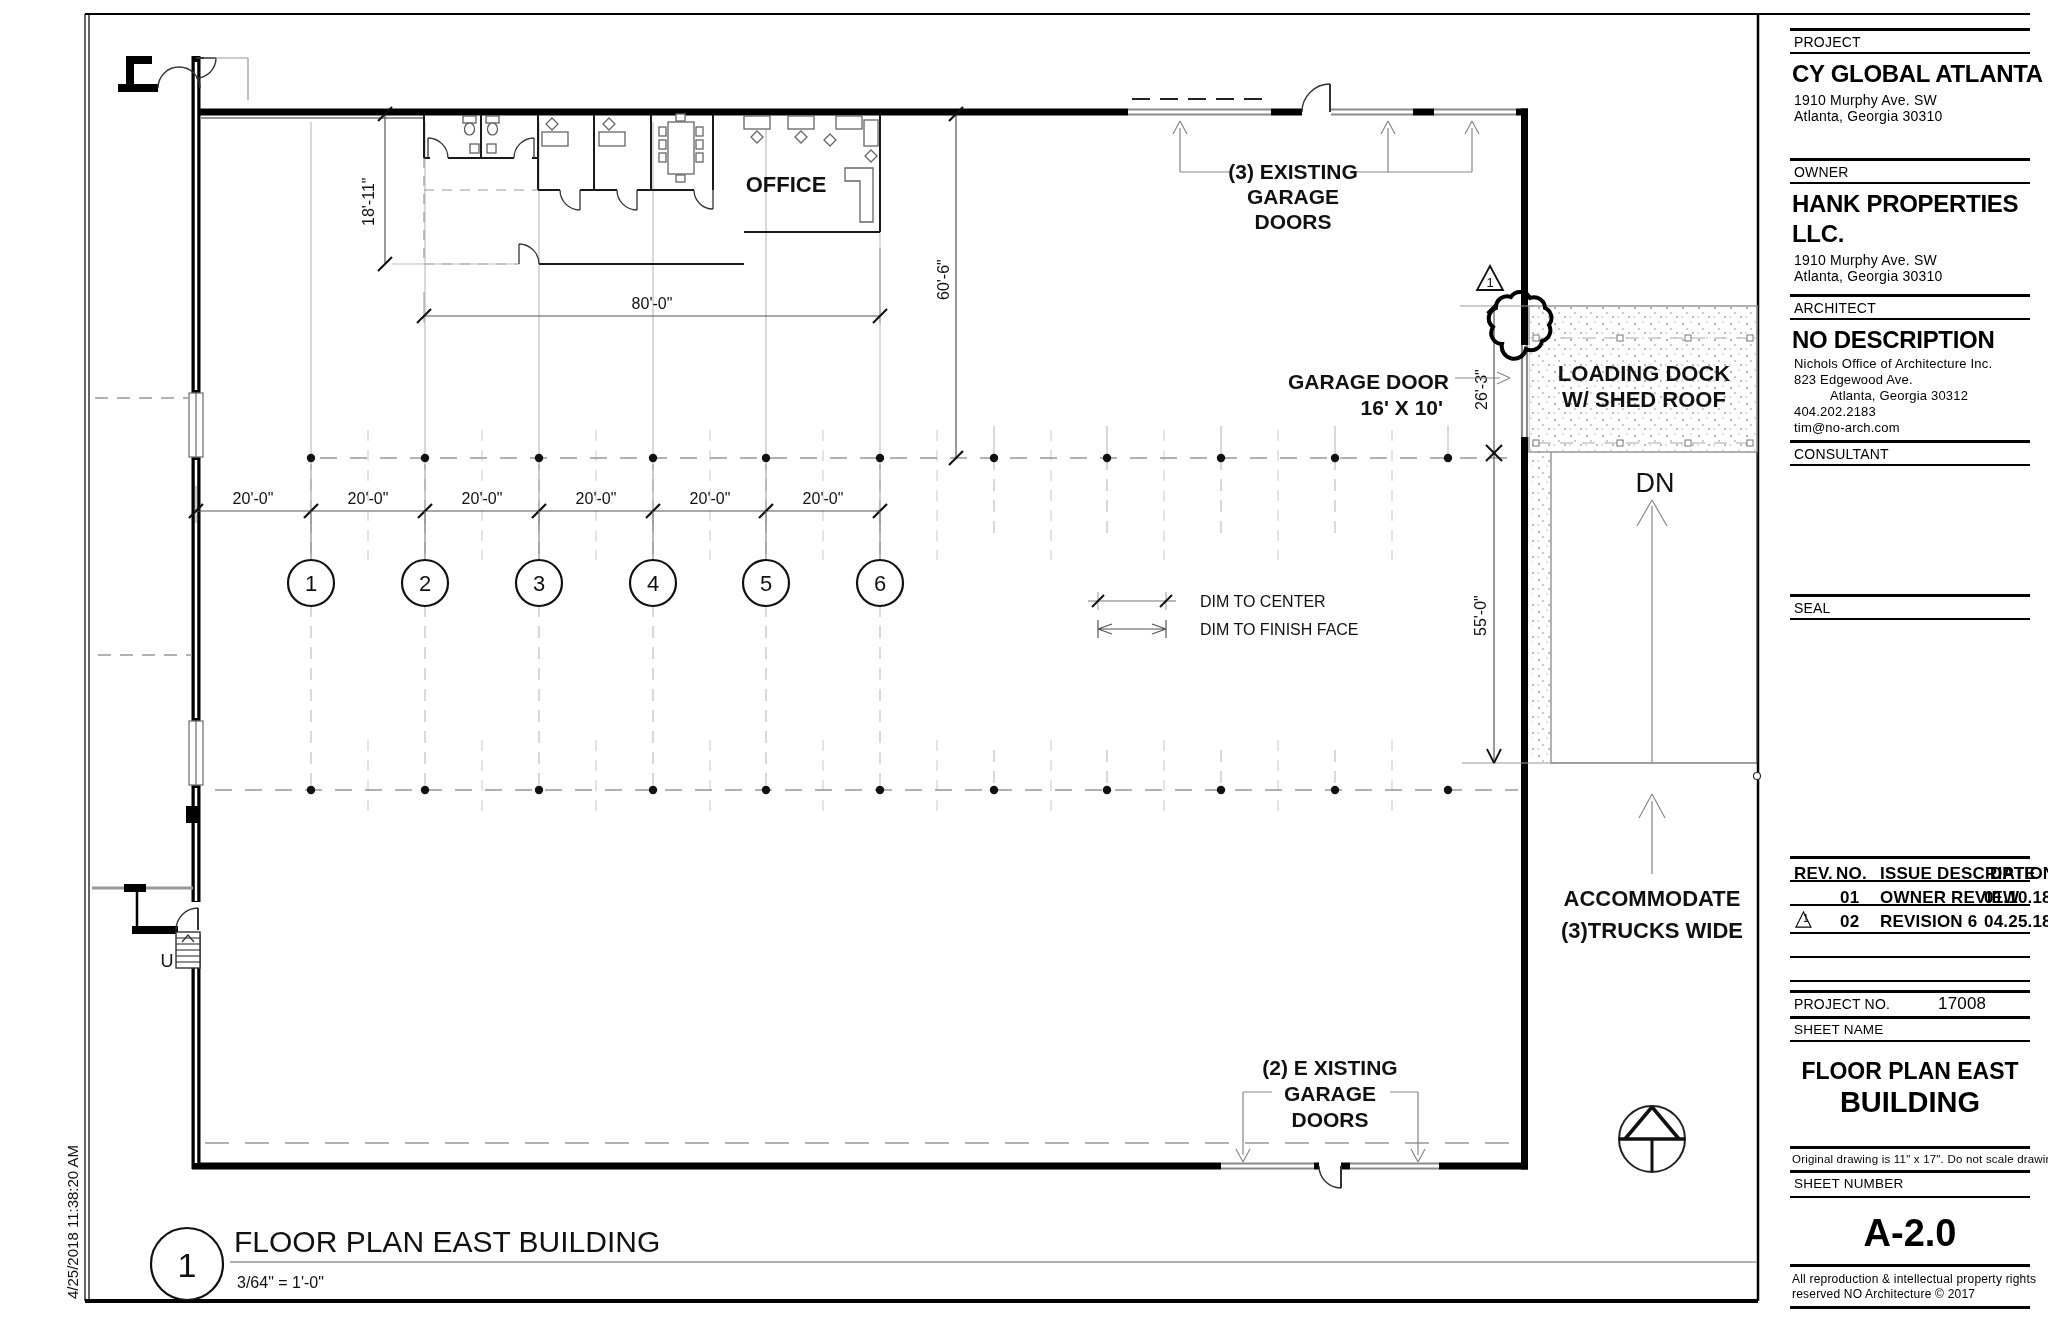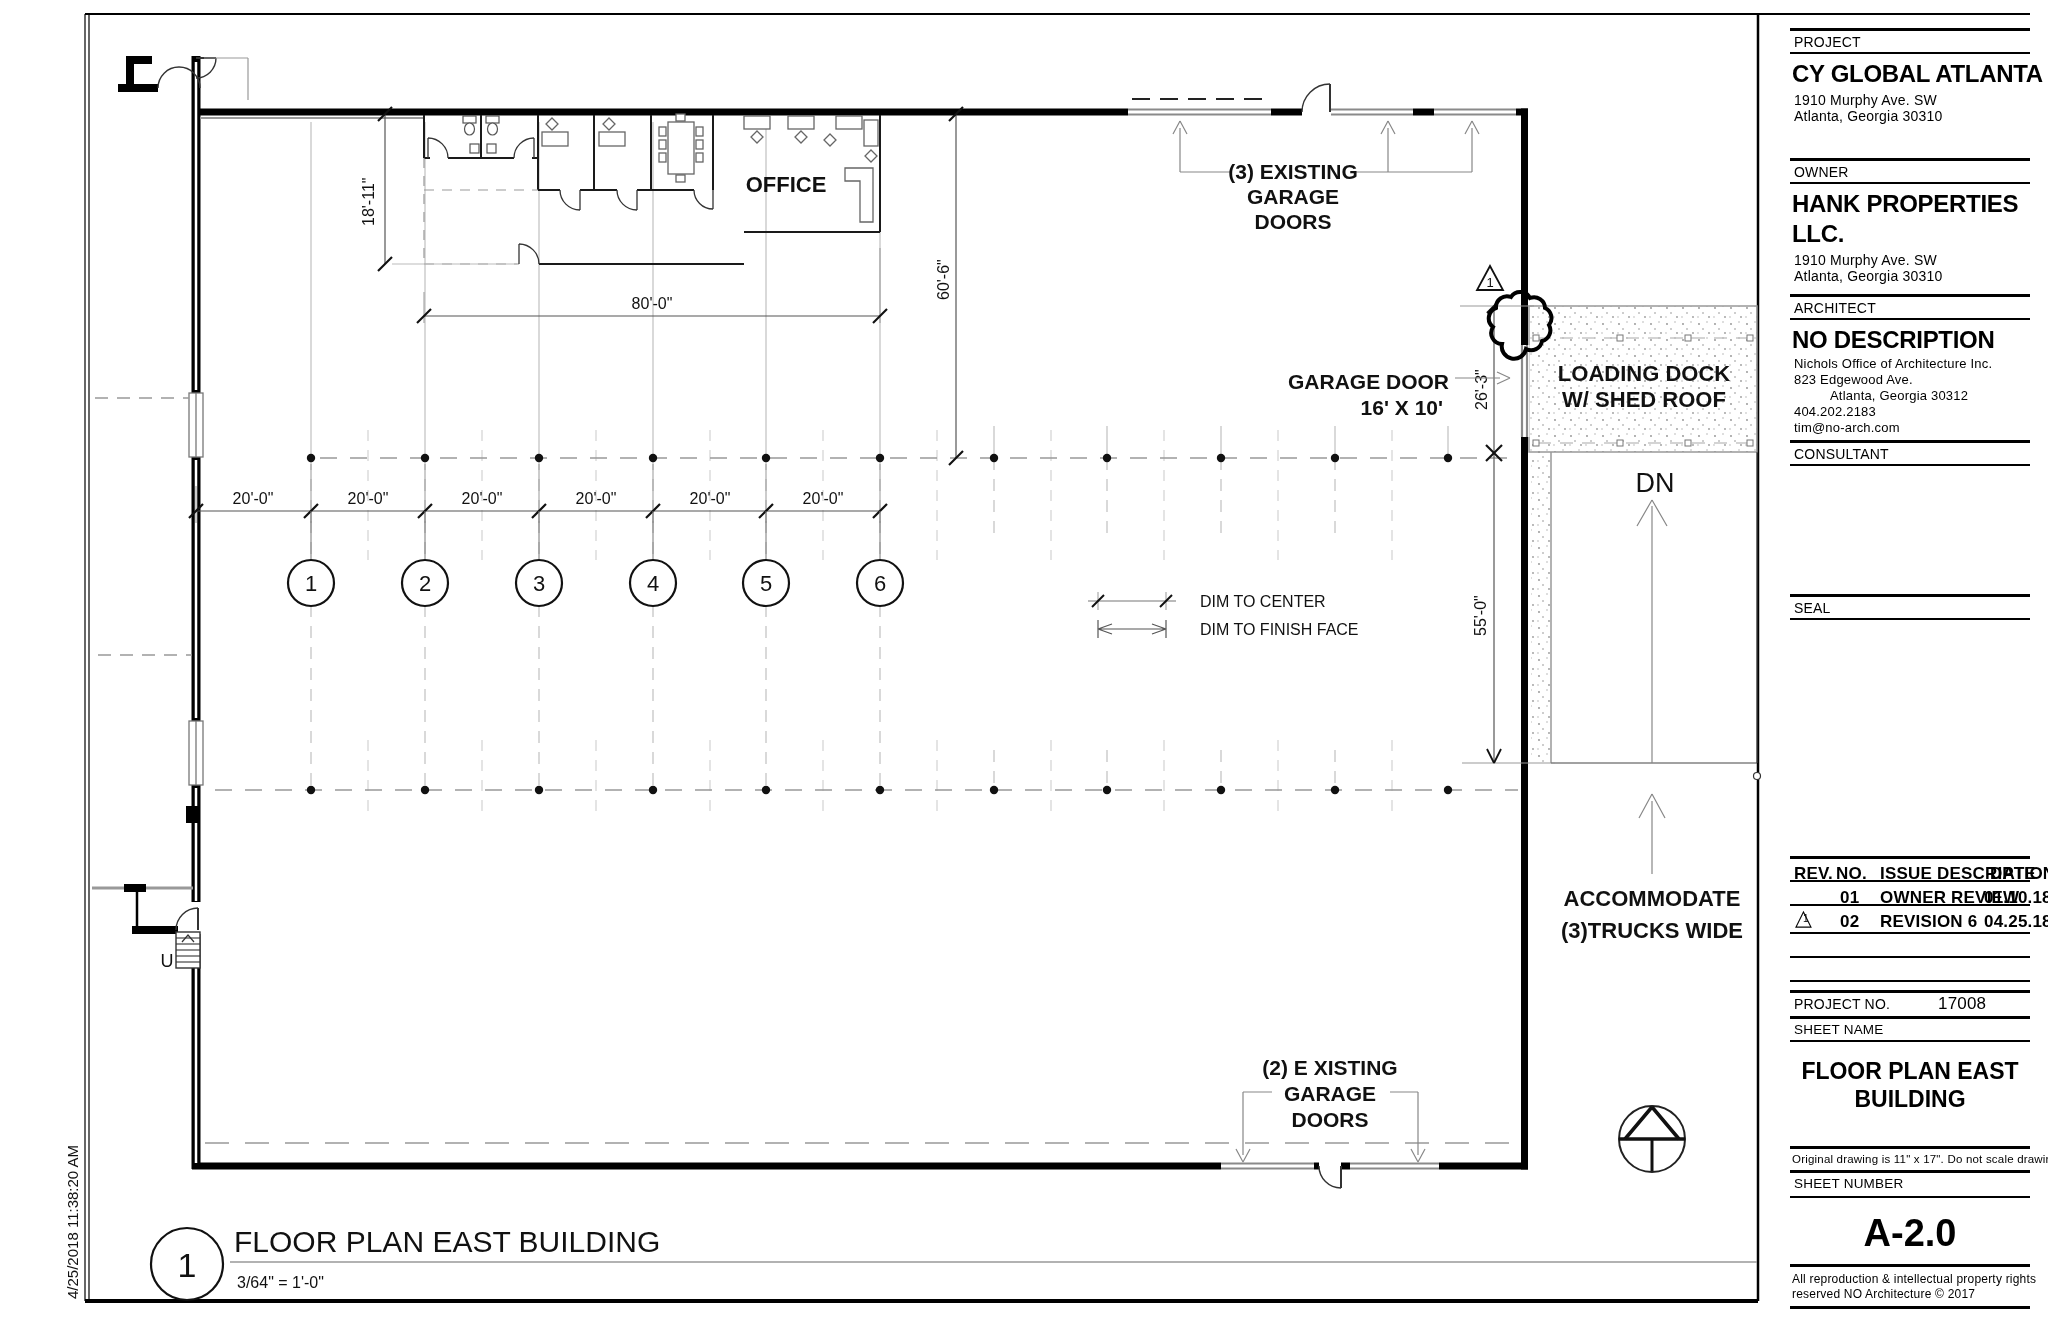--- a/index.html
+++ b/index.html
@@ -528,21 +528,21 @@
   <div class="rule" style="top:956px;height:1.5px"></div>
   <div class="rule" style="top:980px;height:1.5px"></div>
 
   <div class="rule" style="top:990px;height:3px"></div>
   <div class="lbl" style="left:1794px;top:996px">PROJECT NO.</div>
   <div class="lbl" style="left:1938px;top:994px;font-size:17px">17008</div>
   <div class="rule" style="top:1016px;height:3px"></div>
   <div class="lbl" style="left:1794px;top:1022px;font-size:13.5px">SHEET NAME</div>
   <div class="rule" style="top:1040px;height:1.5px"></div>
   <div class="ctr" style="top:1058px;font-size:23px">FLOOR PLAN EAST</div>
-  <div class="ctr" style="top:1086px;font-size:23px">BUILDING</div>
+  <div class="ctr" style="top:1086px;font-size:29px">BUILDING</div>
 
   <div class="rule" style="top:1146px;height:3px"></div>
   <div class="lbl tiny" style="left:1792px;top:1153px">Original drawing is 11" x 17". Do not scale drawing.</div>
   <div class="rule" style="top:1170px;height:3px"></div>
   <div class="lbl" style="left:1794px;top:1176px;font-size:13.5px">SHEET NUMBER</div>
   <div class="rule" style="top:1196px;height:1.5px"></div>
   <div class="ctr" style="top:1212px;font-size:38px">A-2.0</div>
   <div class="rule" style="top:1264px;height:3px"></div>
   <div class="lbl" style="left:1792px;top:1272px;font-size:12px">All reproduction &amp; intellectual property rights</div>
   <div class="lbl" style="left:1792px;top:1287px;font-size:12px">reserved NO Architecture © 2017</div>

